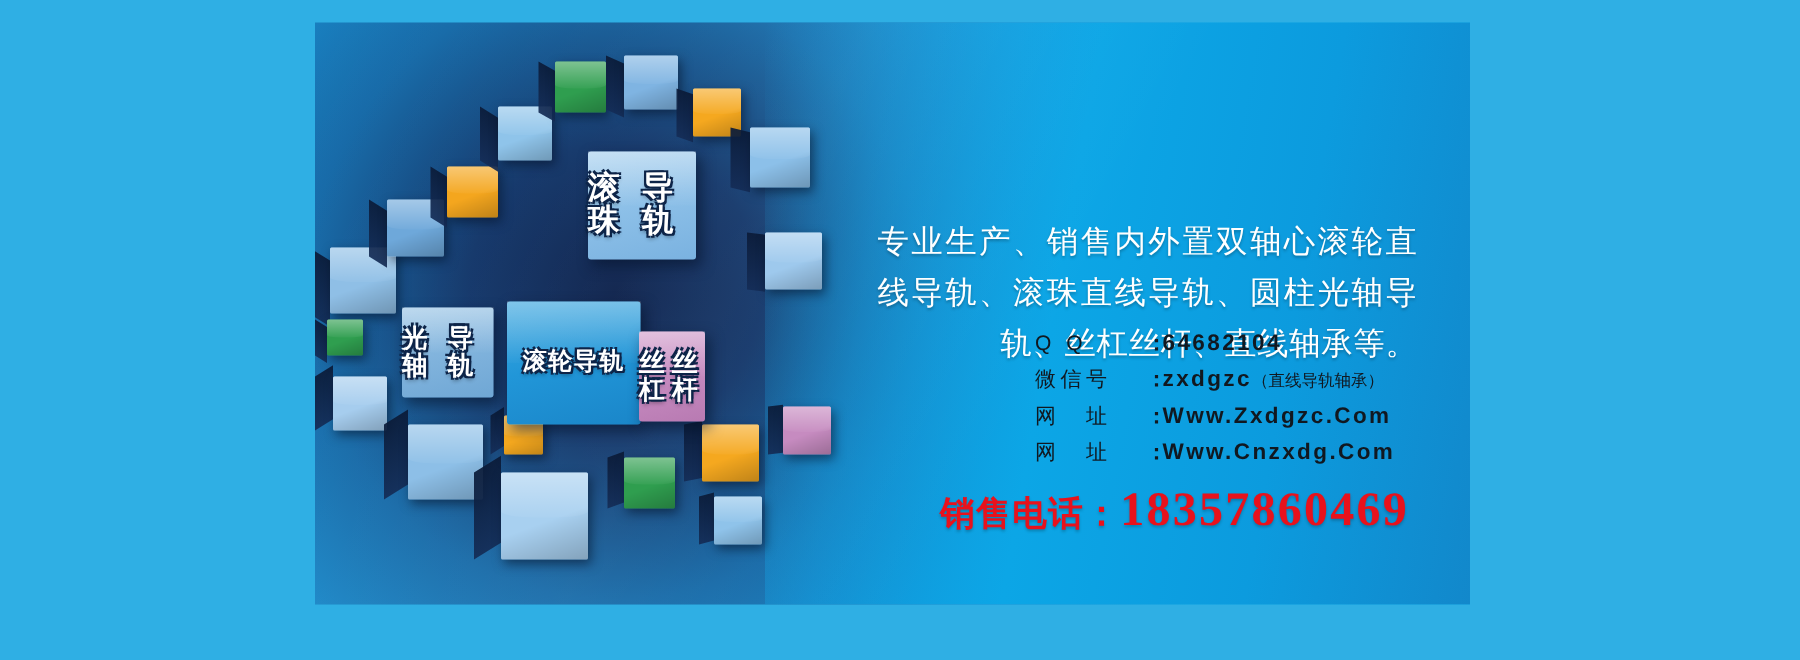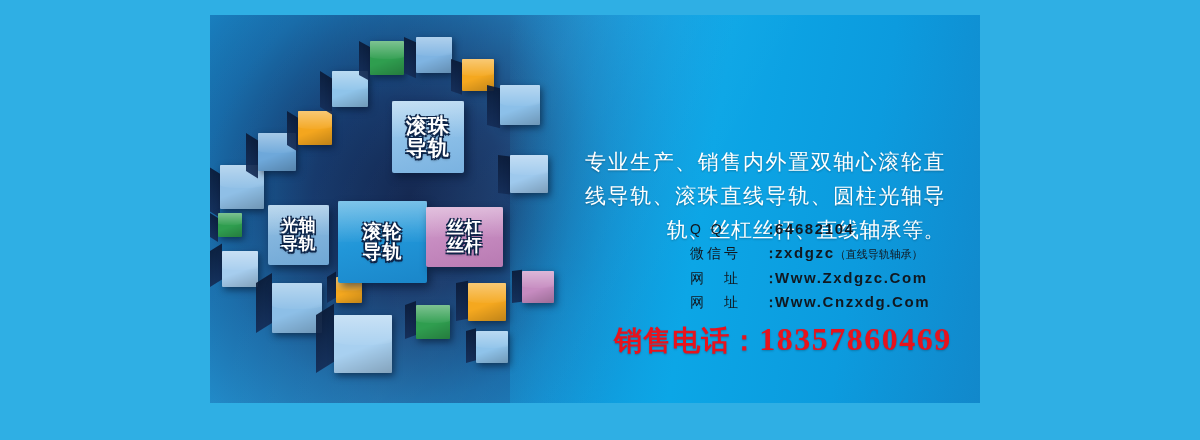--- a/index.html
+++ b/index.html
@@ -75,21 +75,21 @@
   .cube .shade {
     position: absolute;
     inset: 0;
     background: linear-gradient(160deg, rgba(0,0,0,0) 55%, rgba(0,0,0,0.22));
   }
 
   
   .label-box {
     position: absolute;
     display: flex;
-    flex-direction: column;
+    flex-direction: row;
     align-items: center;
     justify-content: center;
     border-radius: 2px;
     line-height: 1.04;
     font-weight: 700;
     color: #ffffff;
     text-shadow:
       -1.5px -1.5px 0 #0d2448,
        1.5px -1.5px 0 #0d2448,
       -1.5px  1.5px 0 #0d2448,
@@ -112,24 +112,24 @@
     font-size: 21px; letter-spacing: 1px;
   }
   #box-guangzhou {
     left: 58px; top: 190px; width: 61px; height: 60px;
     background: linear-gradient(165deg, #9cc6e6, #82b4dd 48%, #6fa7d5);
     font-size: 17px; letter-spacing: 0.5px;
   }
   #box-gunlun {
     left: 128px; top: 186px; width: 89px; height: 82px;
     background: linear-gradient(165deg, #3fa8e0, #2196d8 48%, #1a86c9);
-    font-size: 19px; letter-spacing: 1px; text-align: right;
+    font-size: 16px; letter-spacing: 1px; text-align: right;
   }
   #box-sigang {
-    left: 216px; top: 192px; width: 77px; height: 60px;
+    left: 216px; top: 206px; width: 44px; height: 60px;
     background: linear-gradient(165deg, #d4a2ce, #c68bc0 48%, #b87ab2);
     font-size: 17px; letter-spacing: 0.5px; align-items: center;
   }
 
   
   .copy {
     position: absolute;
     left: 340px;
     top: 0;
     width: 430px;
@@ -209,21 +209,21 @@
     left: 36px;
     top: 306px;
     width: 394px;
     text-align: center;
     color: #E8121C;
     font-weight: 700;
     white-space: nowrap;
     text-shadow: 0 1px 2px rgba(0,0,0,0.22);
   }
   .phone-label {
-    font-size: 28px;
+    font-size: 23px;
     letter-spacing: 1px;
   }
   .phone-number {
     font-family: "Liberation Serif", "DejaVu Serif", serif;
     font-size: 32px;
     letter-spacing: 1.5px;
   }
 </style>
 </head>
 <body>

